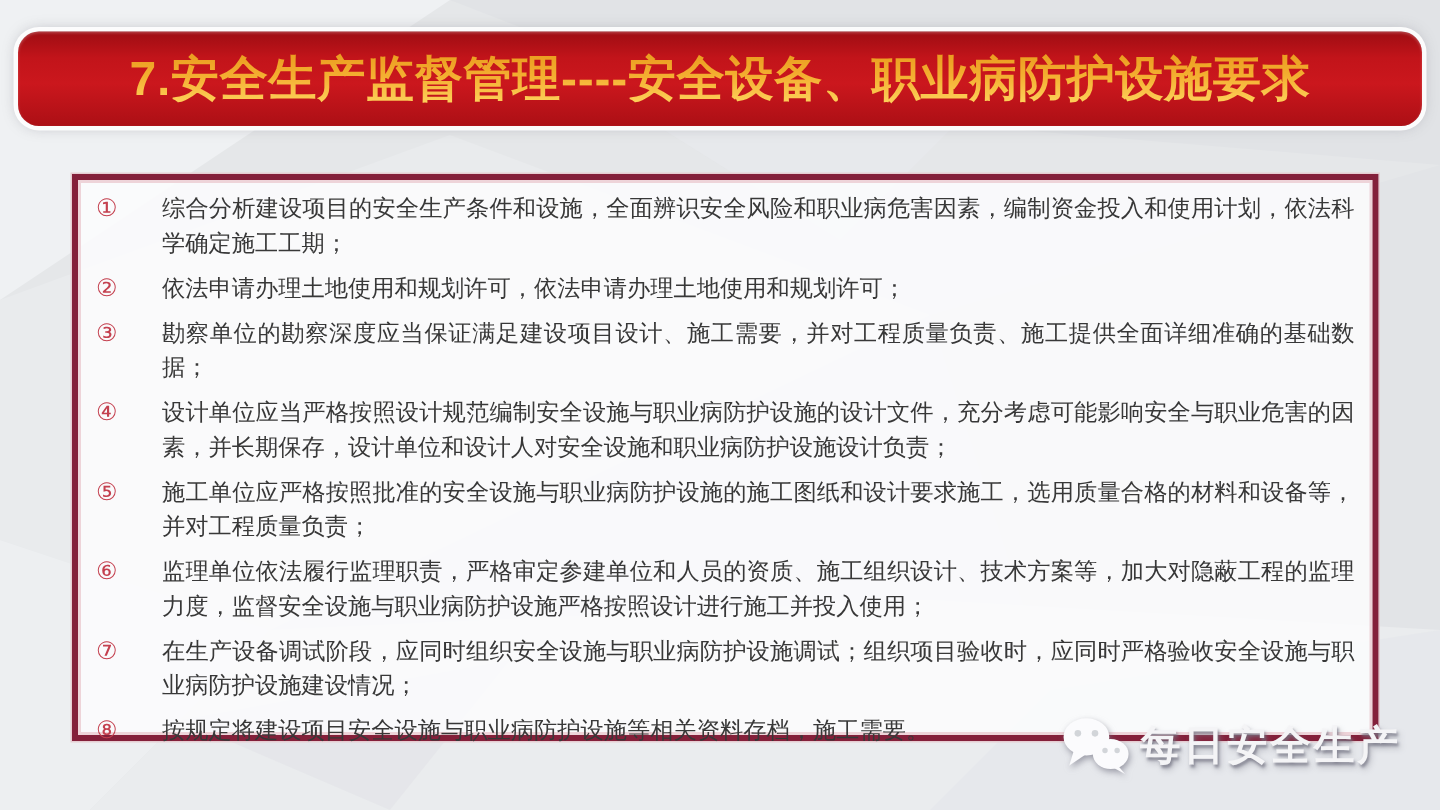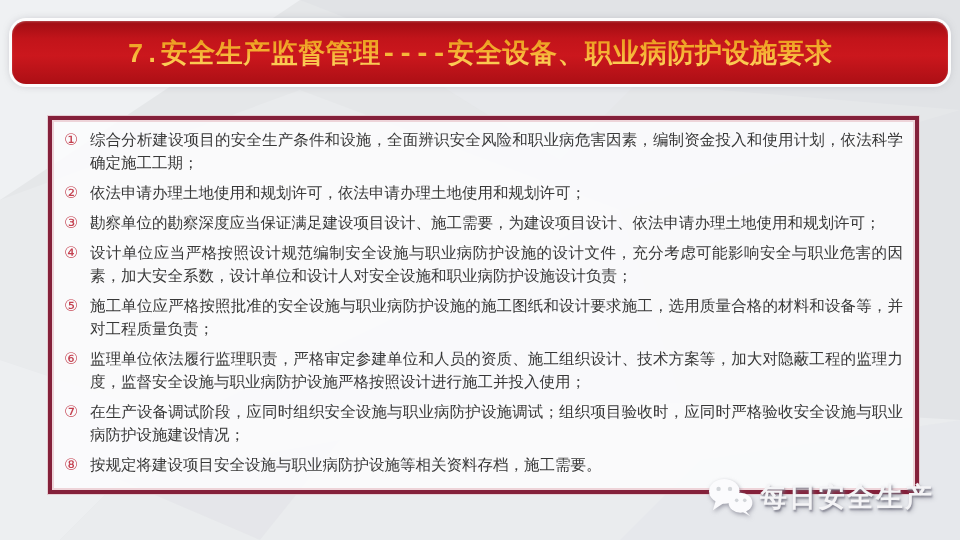--- a/index.html
+++ b/index.html
@@ -22,29 +22,28 @@
   .banner {
     position: absolute;
     left: 12px; top: 21px;
     width: 936px; height: 63px;
     border-radius: 14px;
     background: linear-gradient(180deg, #9e0d13 0%, #c2141a 28%, #cb171d 55%, #ac0f15 100%);
     box-shadow: 0 0 0 3px rgba(255,255,255,0.92), 0 0 10px rgba(160,160,170,0.8), inset 0 1px 2px rgba(255,255,255,0.25);
     display: flex; align-items: center; justify-content: center;
   }
   .banner-title {
-    font-size: 27px;
+    font-size: 32px;
     font-weight: bold;
     letter-spacing: 0.5px;
     background: linear-gradient(180deg, #e8991c 5%, #f4af31 45%, #ffd863 95%);
     -webkit-background-clip: text;
     background-clip: text;
     color: transparent;
     white-space: nowrap;
-    font-family: Liberation Mono, monospace;
   }
   
   .content-box {
     position: absolute;
     left: 48px; top: 116px;
     width: 871px; height: 378px;
     background: rgba(252,252,253,0.88);
     border: 4px solid #84203a;
     box-shadow: inset 0 0 0 2px #eed4d9, 0 0 0 1px #e6cdd2;
     padding: 8px 12px 6px 12px;
@@ -61,20 +60,21 @@
     color: #c4404f;
     font-size: 16px;
     line-height: 23px;
   }
   .item-text {
     flex: 1 1 auto;
     color: #383838;
     font-size: 15.5px;
     line-height: 23px;
     text-align: justify;
+    margin-left: 18px;
   }
   
   .watermark {
     position: absolute;
     top: 477px; right: 26px;
     display: flex; align-items: center; gap: 7px;
     z-index: 5;
     font-family: Liberation Serif, serif;
   }
   .wechat-icon {
@@ -119,26 +119,26 @@
         <span class="item-text">综合分析建设项目的安全生产条件和设施，全面辨识安全风险和职业病危害因素，编制资金投入和使用计划，依法科学确定施工工期；</span>
       </div>
 
       <div class="item">
         <span class="item-num">②</span>
         <span class="item-text">依法申请办理土地使用和规划许可，依法申请办理土地使用和规划许可；</span>
       </div>
 
       <div class="item">
         <span class="item-num">③</span>
-        <span class="item-text">勘察单位的勘察深度应当保证满足建设项目设计、施工需要，为建设项目设计、依法申请办理土地使用和规划许可；</span>
+        <span class="item-text">勘察单位的勘察深度应当保证满足建设项目设计、施工需要，并对工程质量负责、施工提供全面详细准确的基础数据；</span>
       </div>
 
       <div class="item">
         <span class="item-num">④</span>
-        <span class="item-text">设计单位应当严格按照设计规范编制安全设施与职业病防护设施的设计文件，充分考虑可能影响安全与职业危害的因素，加大安全系数，设计单位和设计人对安全设施和职业病防护设施设计负责；</span>
+        <span class="item-text">设计单位应当严格按照设计规范编制安全设施与职业病防护设施的设计文件，充分考虑可能影响安全与职业危害的因素，并长期保存，设计单位和设计人对安全设施和职业病防护设施设计负责；</span>
       </div>
 
       <div class="item">
         <span class="item-num">⑤</span>
         <span class="item-text">施工单位应严格按照批准的安全设施与职业病防护设施的施工图纸和设计要求施工，选用质量合格的材料和设备等，并对工程质量负责；</span>
       </div>
 
       <div class="item">
         <span class="item-num">⑥</span>
         <span class="item-text">监理单位依法履行监理职责，严格审定参建单位和人员的资质、施工组织设计、技术方案等，加大对隐蔽工程的监理力度，监督安全设施与职业病防护设施严格按照设计进行施工并投入使用；</span>

